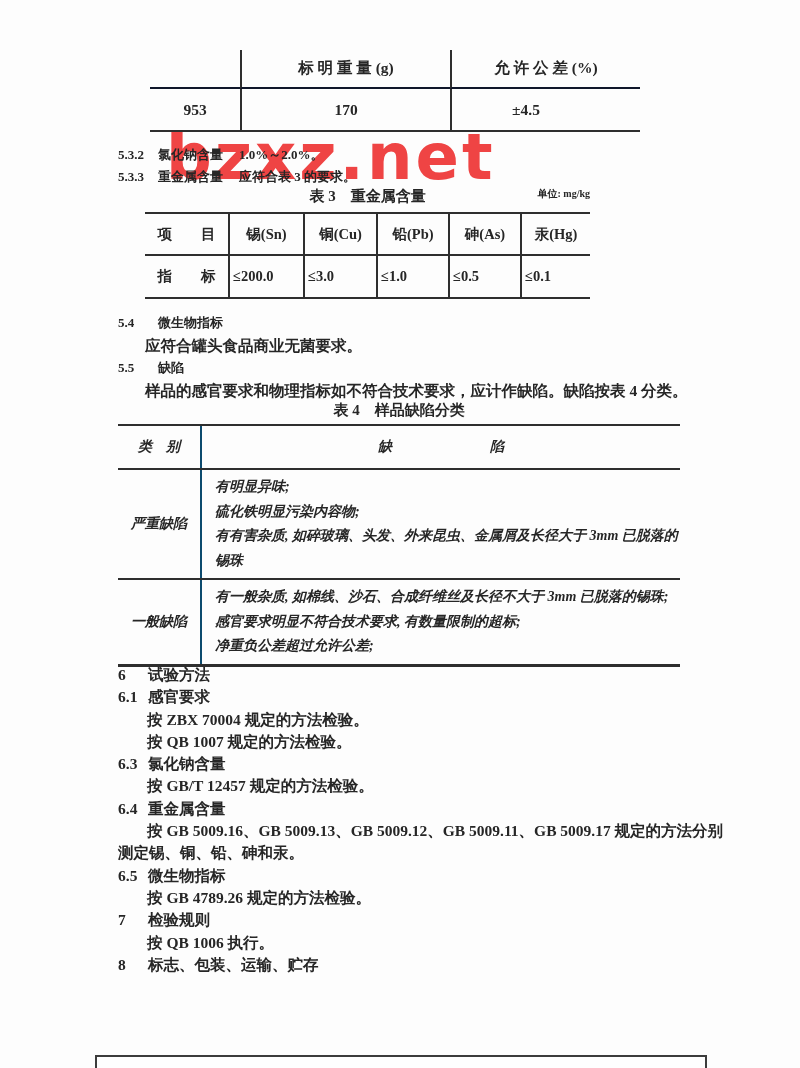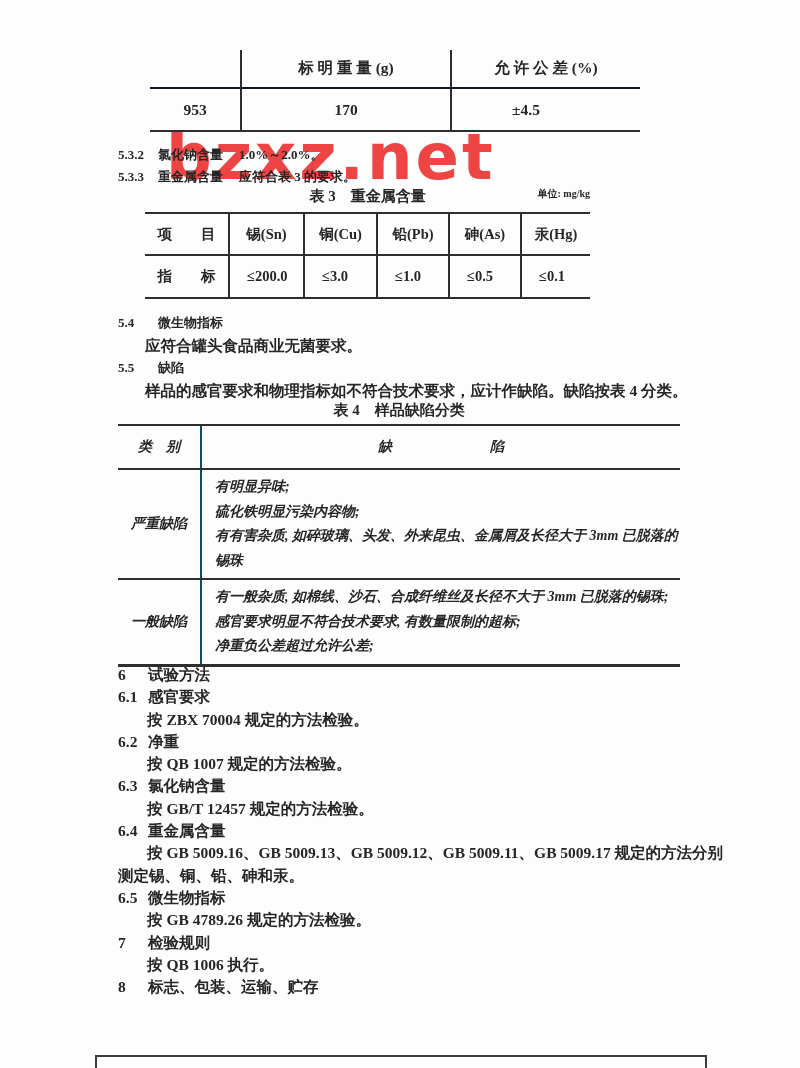--- a/index.html
+++ b/index.html
@@ -36,21 +36,21 @@
   .t3caption .unit{position:absolute;right:0;top:0;font-size:10px;}
   .t3caption .cap{white-space:pre;}
   #table3{left:145px;top:212px;width:445px;display:grid;
     grid-template-columns:83px 75px 73px 72px 72px 70px;
     border-top:2px solid #2e2e2e;border-bottom:2.5px solid #2e2e2e;
     font-size:14.5px;}
   #table3 .cell{display:flex;align-items:center;justify-content:center;white-space:pre;}
   #table3 .hrow{height:40px;border-bottom:2px solid #2e2e2e;}
   #table3 .drow{height:41px;}
   #table3 .vsep{border-left:2px solid #2e2e2e;}
-  #table3 .val{justify-content:flex-start;padding-left:17px;}
+  #table3 .val{justify-content:flex-start;padding-left:3px;}
   
   .t4caption{left:118px;top:401px;width:562px;text-align:center;font-size:15px;white-space:pre;}
   #table4{left:118px;top:424px;width:562px;
     border-top:2px solid #2e2e2e;border-bottom:3px solid #2e2e2e;font-size:14px;font-style:italic;}
   #table4 .trow{display:grid;grid-template-columns:82px 480px;}
   #table4 .hdr{height:42px;border-bottom:2px solid #2e2e2e;}
   #table4 .r1{border-bottom:2px solid #2e2e2e;}
   #table4 .cat{display:flex;align-items:center;justify-content:center;white-space:pre;}
   #table4 .content{border-left:2px solid #0c4a6e;padding:5px 2px 5px 13px;}
   #table4 .content p{margin:0;line-height:24.5px;}
@@ -138,21 +138,20 @@
       <p>感官要求明显不符合技术要求, 有数量限制的超标;</p>
       <p>净重负公差超过允许公差;</p>
     </div>
   </div>
 </div>
 
 <div id="methods" class="abs">
   <div class="m-line"><span class="num">6</span><span>试验方法</span></div>
   <div class="m-line"><span class="num">6.1</span><span>感官要求</span></div>
   <div class="m-line m-body">按 ZBX 70004 规定的方法检验。</div>
-  <div class="m-line"><span class="num">6.2</span><span>净重</span></div>
   <div class="m-line m-body">按 QB 1007 规定的方法检验。</div>
   <div class="m-line"><span class="num">6.3</span><span>氯化钠含量</span></div>
   <div class="m-line m-body">按 GB/T 12457 规定的方法检验。</div>
   <div class="m-line"><span class="num">6.4</span><span>重金属含量</span></div>
   <div class="m-line m-body">按 GB 5009.16、GB 5009.13、GB 5009.12、GB 5009.11、GB 5009.17 规定的方法分别</div>
   <div class="m-line">测定锡、铜、铅、砷和汞。</div>
   <div class="m-line"><span class="num">6.5</span><span>微生物指标</span></div>
   <div class="m-line m-body">按 GB 4789.26 规定的方法检验。</div>
   <div class="m-line"><span class="num">7</span><span>检验规则</span></div>
   <div class="m-line m-body">按 QB 1006 执行。</div>

